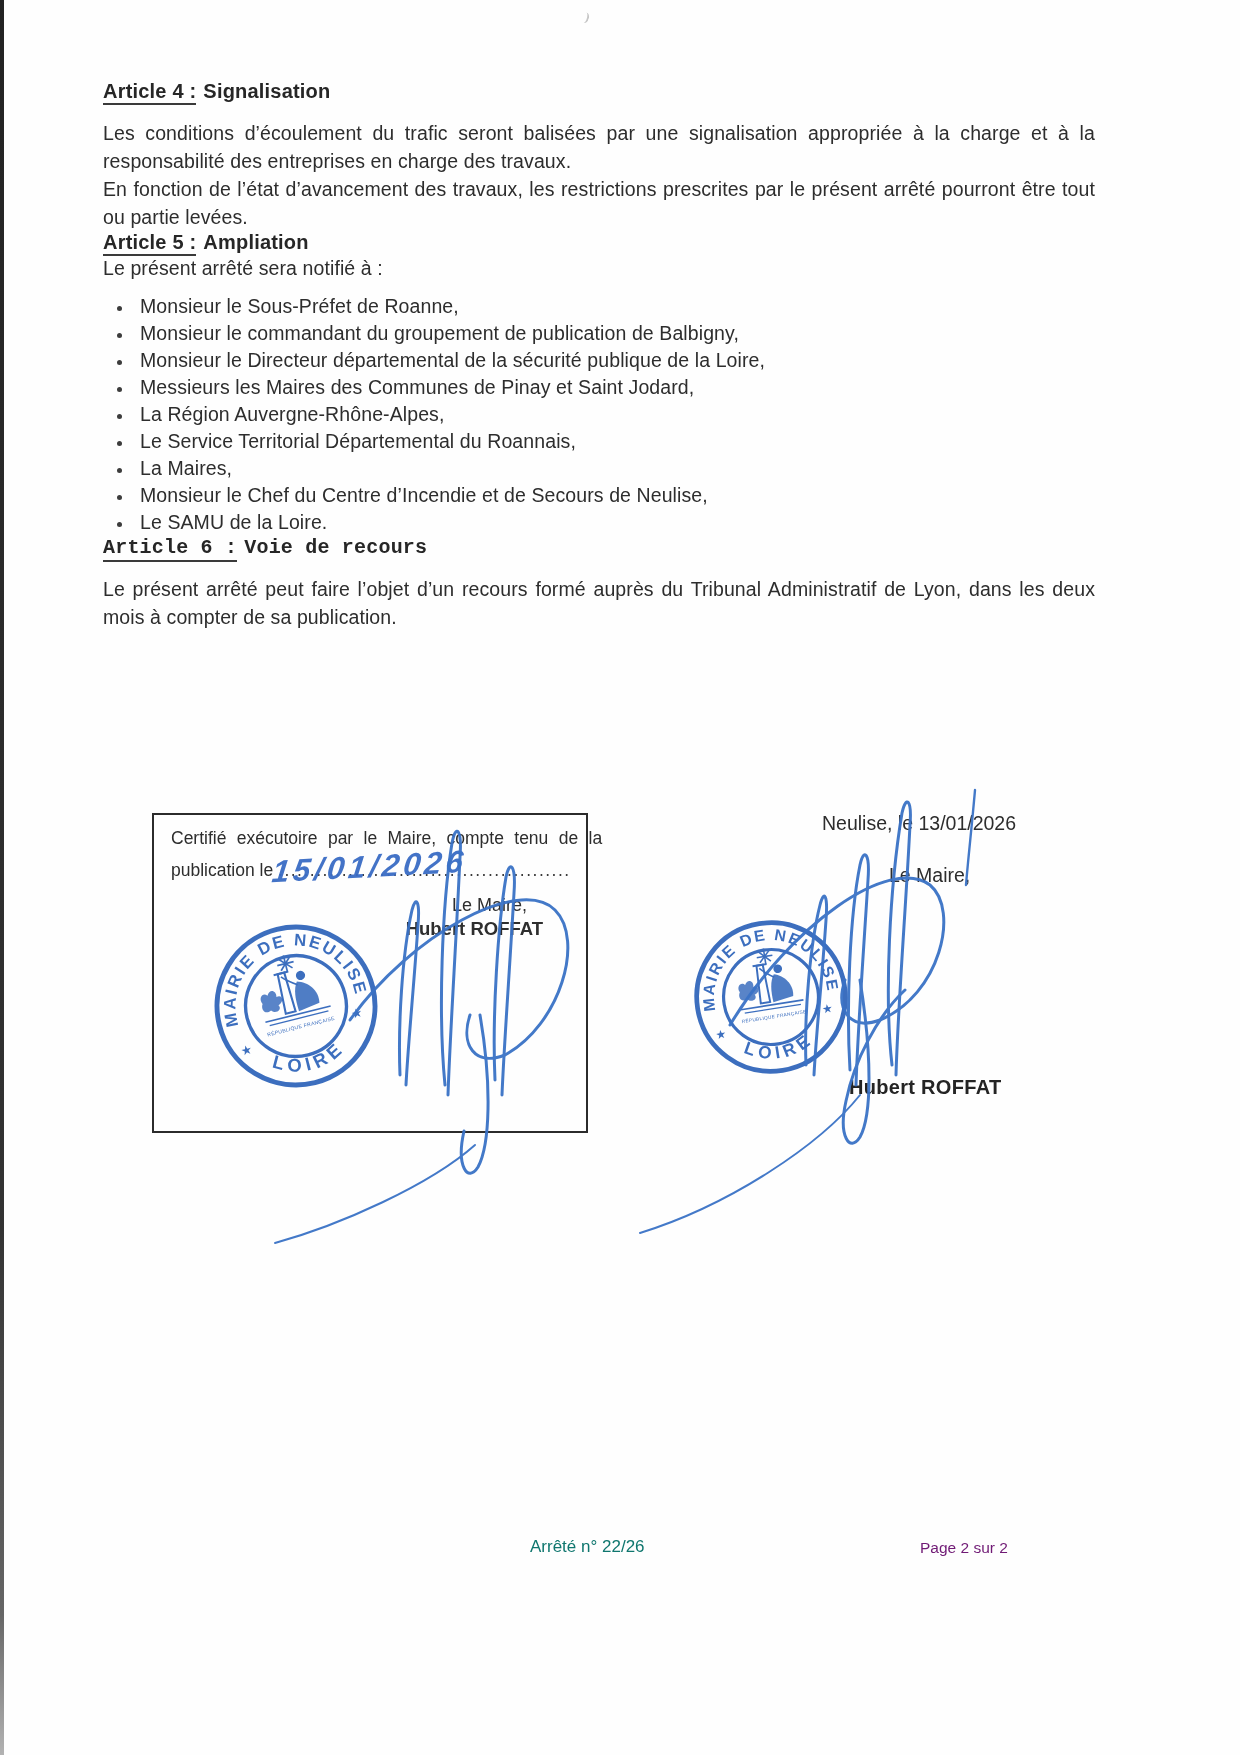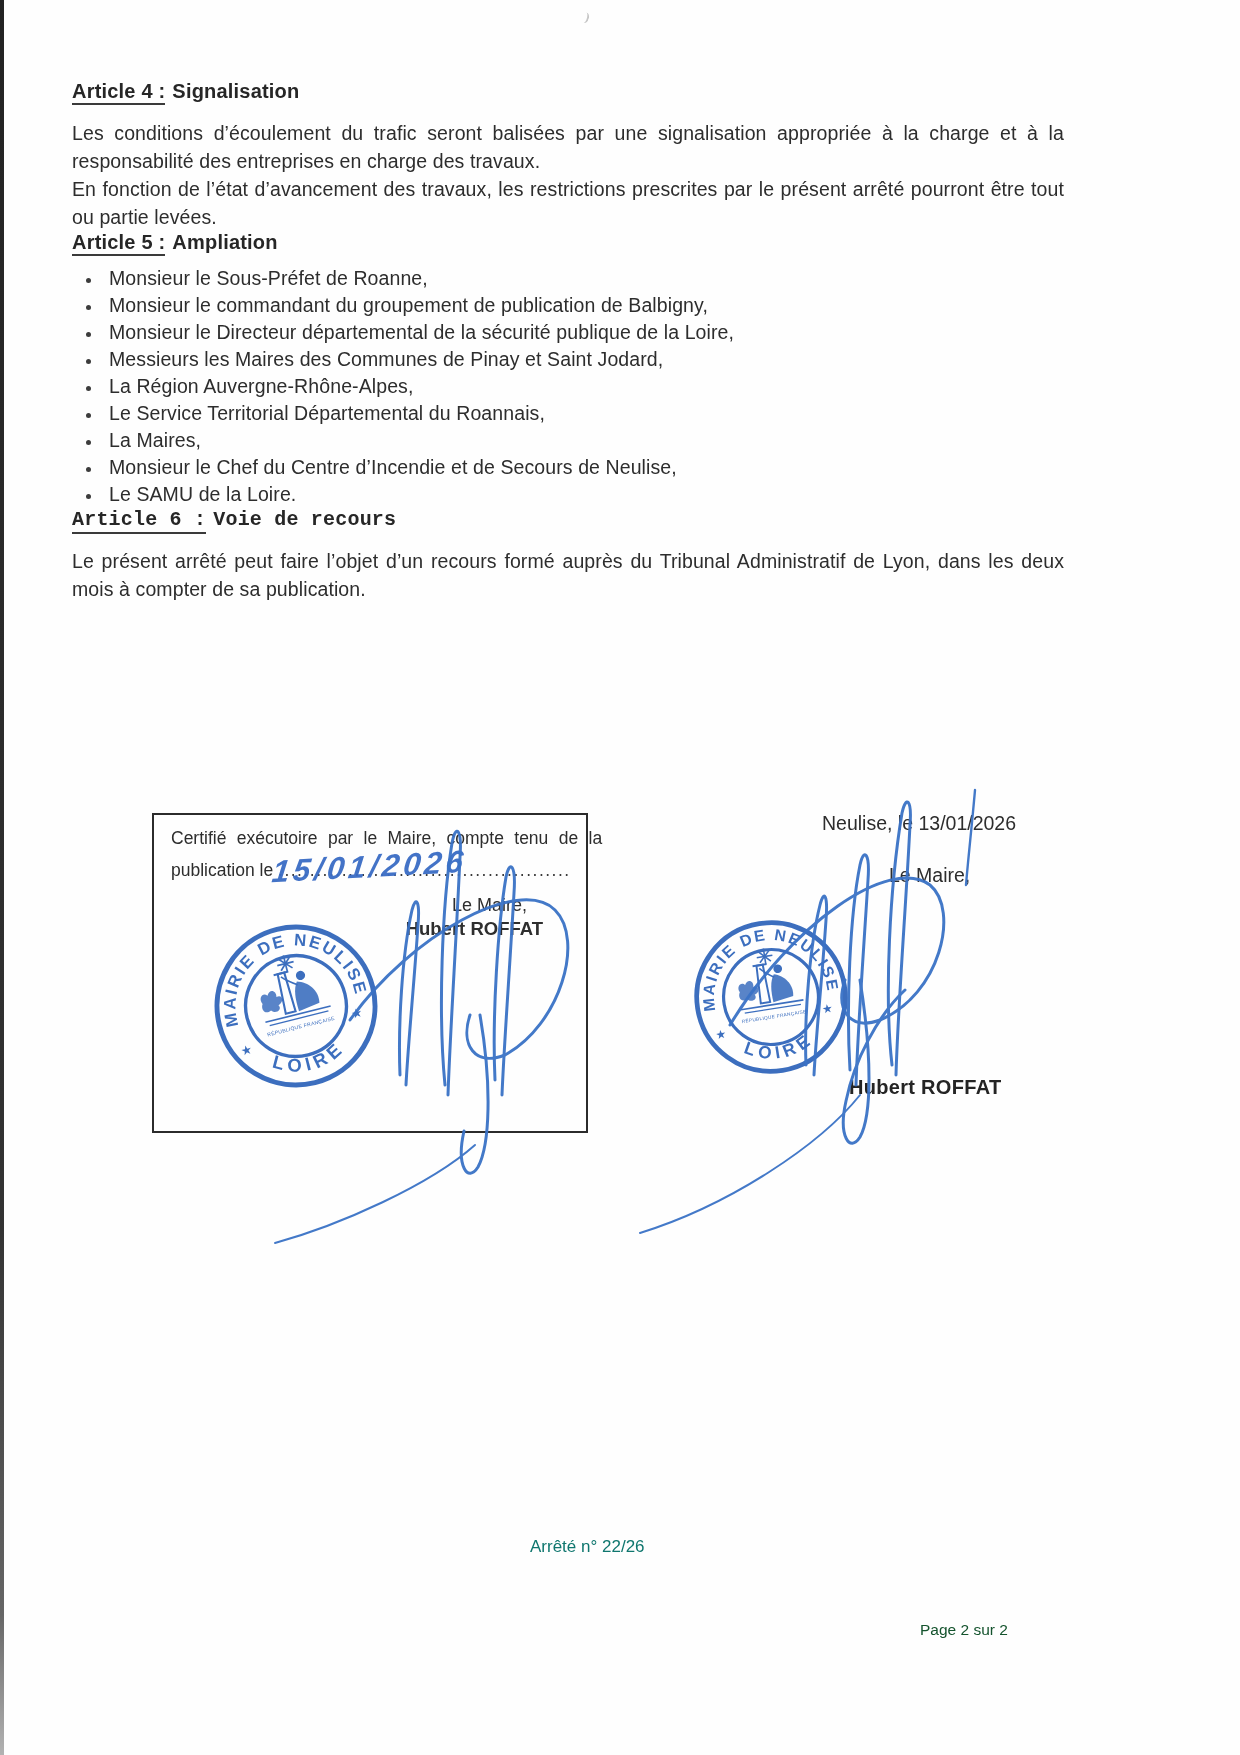--- a/index.html
+++ b/index.html
@@ -16,21 +16,21 @@
     position:absolute; left:0; top:0; width:4px; height:1755px;
     background:linear-gradient(180deg,#0a0a0a 0%,#1c1c1c 70%,#555 92%,#aaa 100%);
     opacity:.9;
   }
   .top-artifact {
     position:absolute; left:581px; top:12px; width:6px; height:11px;
     border-right:2px solid #9a9a9a; border-radius:60%;
     transform:rotate(14deg); opacity:.55;
   }
   
-  .content { position:absolute; left:72px; top:80px; width:992px; }
+  .content { position:absolute; left:103px; top:80px; width:992px; }
   h3.article { font-size:20px; font-weight:bold; margin:0; color:#262626; letter-spacing:.2px; }
   .article-label { border-bottom:2px solid #3a3a3a; padding-bottom:1px; }
   .article-title { margin-left:7px; }
   p.body {
     font-size:19.5px; line-height:28px; margin:0;
     text-align:justify; letter-spacing:.1px; color:#2d2d2d;
   }
   .p-group { margin-top:16px; }
   .art5 { margin-top:32px; }
   .intro { margin-top:9px; }
@@ -65,39 +65,40 @@
   .name-right { position:absolute; left:849px; top:1076px; font-size:20px; font-weight:bold; color:#242424; letter-spacing:.3px; }
   
   .stamp { position:absolute; opacity:.93; }
   .stamp-left  { left:212px; top:922px; width:168px; height:168px; transform:rotate(-14deg); }
   .stamp-right { left:692px; top:918px; width:158px; height:158px; transform:rotate(-9deg); }
   .sig { position:absolute; }
   .sig-left  { left:240px; top:815px; width:360px; height:450px; }
   .sig-right { left:610px; top:765px; width:430px; height:480px; }
   
   .footer-center { position:absolute; left:530px; top:1537px; font-size:17px; color:#0f766e; }
-  .footer-right  { position:absolute; left:920px; top:1621px; font-size:15.5px; color:#14532d; }
+  .footer-right  { position:absolute; left:920px; top:1539px; font-size:15.5px; color:#701a75; }
 </style>
 </head>
 <body>
 
 <div class="page">
 
   <div class="scan-edge"></div>
   <div class="top-artifact"></div>
 
   <div class="content">
 
     <h3 class="article"><span class="article-label">Article 4 :</span><span class="article-title">Signalisation</span></h3>
     <div class="p-group">
       <p class="body">Les conditions d’écoulement du trafic seront balisées par une signalisation appropriée à la charge et à la responsabilité des entreprises en charge des travaux.</p>
       <p class="body">En fonction de l’état d’avancement des travaux, les restrictions prescrites par le présent arrêté pourront être tout ou partie levées.</p>
     </div>
 
     <h3 class="article art5"><span class="article-label">Article 5 :</span><span class="article-title">Ampliation</span></h3>
+    <p class="body intro">Le présent arrêté sera notifié à :</p>
     <ul class="recipients">
       <li>Monsieur le Sous-Préfet de Roanne,</li>
       <li>Monsieur le commandant du groupement de publication de Balbigny,</li>
       <li>Monsieur le Directeur départemental de la sécurité publique de la Loire,</li>
       <li>Messieurs les Maires des Communes de Pinay et Saint Jodard,</li>
       <li>La Région Auvergne-Rhône-Alpes,</li>
       <li>Le Service Territorial Départemental du Roannais,</li>
       <li>La Maires,</li>
       <li>Monsieur le Chef du Centre d’Incendie et de Secours de Neulise,</li>
       <li>Le SAMU de la Loire.</li>

